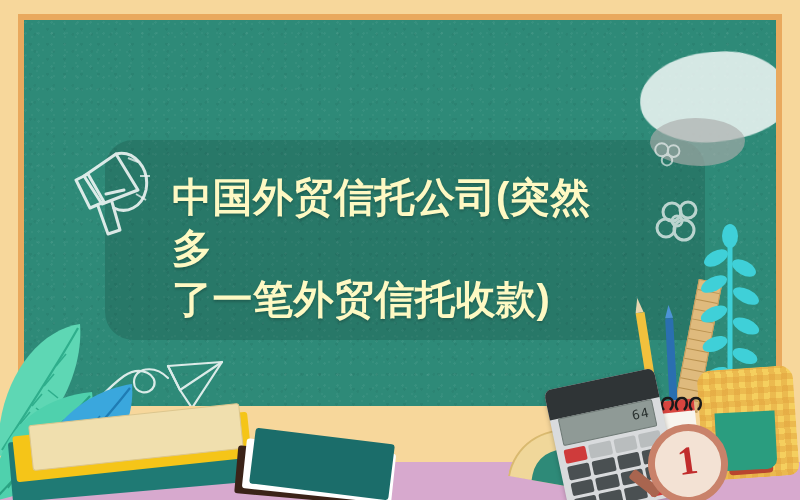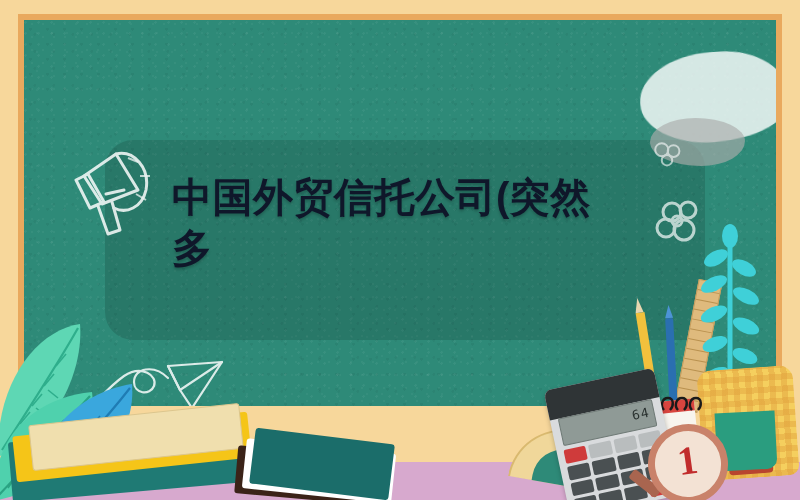--- a/index.html
+++ b/index.html
@@ -46,21 +46,21 @@
   
   .panel{
     position:absolute;left:105px;top:140px;width:600px;height:200px;
     background:rgba(0,0,0,.13);
     border-radius:28px 28px 0 28px;
   }
 
   
   .headline{
     position:absolute;left:172px;top:172px;width:420px;
-    color:#0f172a;
+    color:#fef9c3;
     font-size:40px;font-weight:700;line-height:1.28;
     letter-spacing:.5px;
     text-shadow:0 2px 3px rgba(0,0,0,.22);
     white-space:normal;
   }
 
   
   .chalk{position:absolute;opacity:.92;}
   .smudge{
     position:absolute;left:640px;top:52px;width:150px;height:90px;
@@ -219,20 +219,21 @@
     <svg class="flower" style="left:620px;top:118px;width:46px;height:34px;" viewBox="0 0 60 52">
       <g fill="none" stroke="#ffffff" stroke-width="3" opacity=".7">
         <circle cx="22" cy="18" r="10"></circle>
           <circle cx="40" cy="20" r="9"></circle>
         <circle cx="30" cy="34" r="8"></circle>
       </g>
     </svg>
 
     <div class="headline" style="left:148px;top:152px;">
       <div>中国外贸信托公司(突然多</div>
+      <div>了一笔外贸信托收款)</div>
     </div>
   </div>
 
   <svg style="position:absolute;left:-12px;top:300px;width:180px;height:200px;" viewBox="0 0 180 200">
     <g>
       <path d="M10 150 C10 80 50 30 92 24 C96 74 64 138 12 156 Z" fill="#5ed7b4"></path>
       <path d="M14 150 C40 110 72 60 90 28" stroke="#2fae8c" stroke-width="2.2" fill="none"></path>
       <g stroke="#2fae8c" stroke-width="1.6" fill="none">
         <path d="M30 130 L22 142"></path>
           <path d="M42 112 L32 124"></path>

